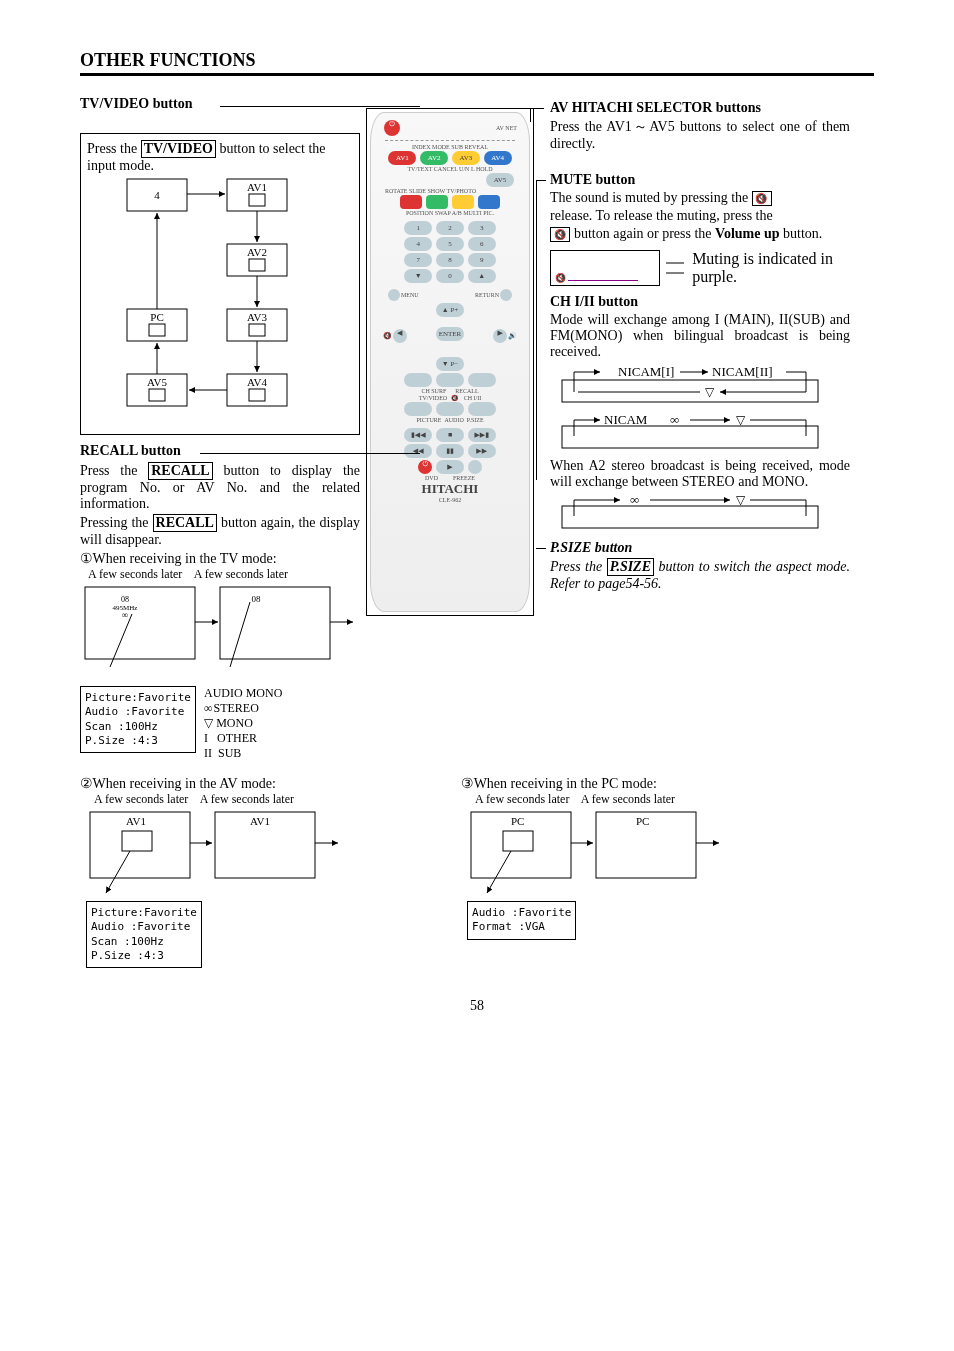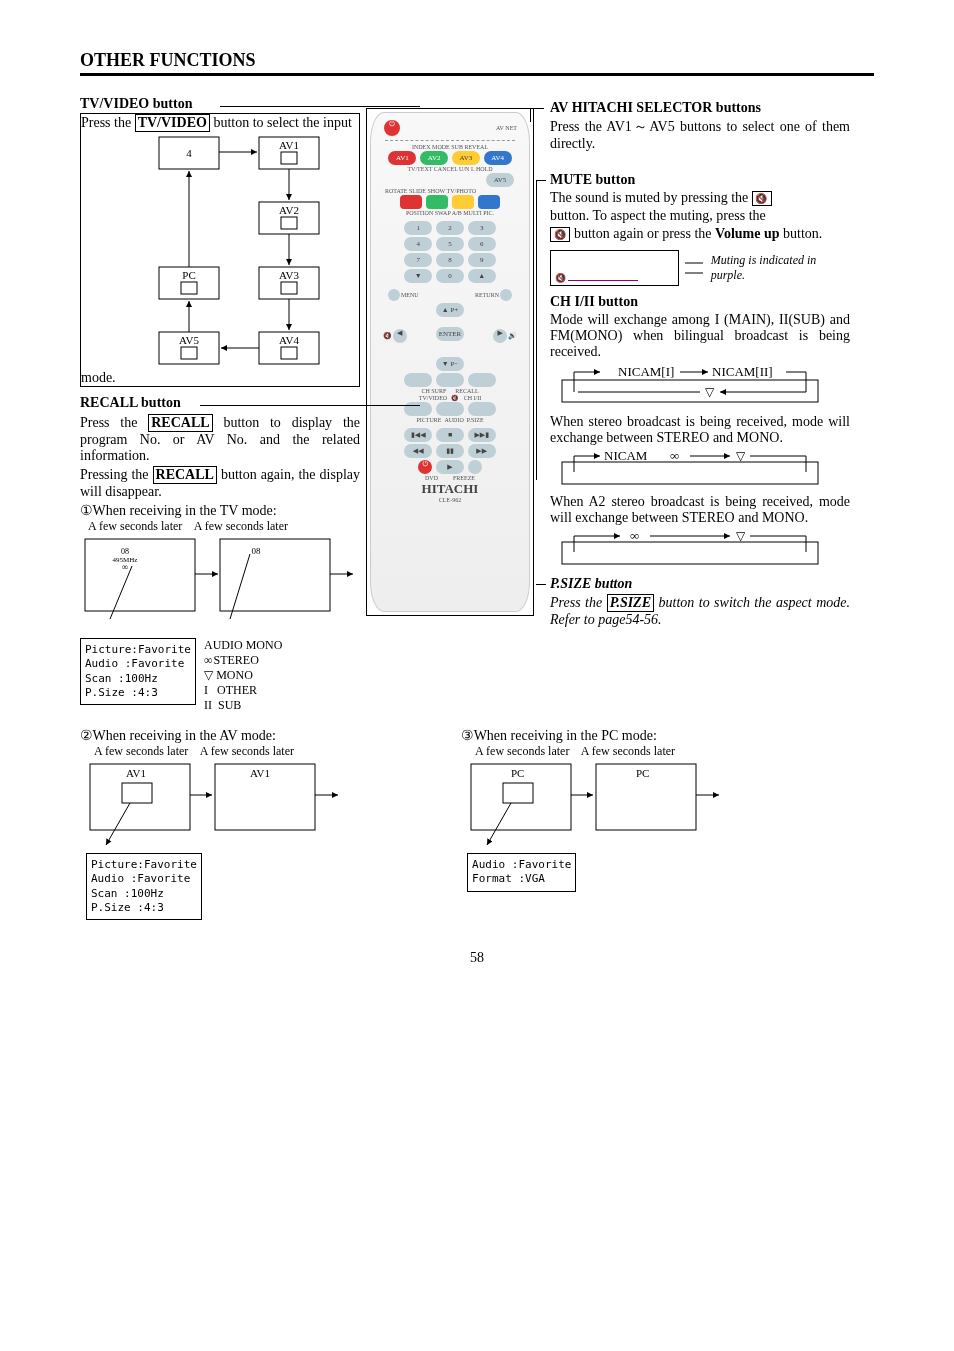--- a/index.html
+++ b/index.html
@@ -114,21 +114,21 @@
 
 <div class="clearfix">
 
 <div class="col-left">
 
   <div>
     <span class="section-head">TV/VIDEO button</span>
     <div style="position:relative; height:1px;">
       <div class="rule" style="top:-6px; left:140px; width:200px; height:1px;"></div>
     </div>
-    <div style="border:1px solid black; margin-top:0;">
+    <div style="border:1px solid black; padding:6px; margin-top:20px;">
       <span>Press the </span>
       <span class="boxed">TV/VIDEO</span>
       <span> button to select the input mode.</span>
 
       
       <svg width="220" height="250">
         <defs>
           <marker id="ah" markerWidth="8" markerHeight="8" refX="6" refY="3" orient="auto">
             <path d="M0,0 L6,3 L0,6 Z" fill="black"></path>
           </marker>
@@ -334,36 +334,36 @@
   <div style="margin-top:20px;">
     <div style="position:relative;">
       <div class="rule" style="top:8px; left:-14px; width:10px; height:1px;"></div>
       <div class="rule" style="top:8px; left:-14px; width:1px; height:300px;"></div>
     </div>
     <span class="section-head">MUTE button</span>
     <p class="body-p">
       <span>The sound is muted by pressing the </span>
       <span class="muteicon">🔇</span>
     </p>
-    <p class="body-p">button. To aspect the muting, press the</p>
+    <p class="body-p">release. To release the muting, press the</p>
     <p class="body-p">
       <span class="muteicon">🔇</span>
       <span> button again or press the </span>
       <span class="bold">Volume up</span>
       <span> button.</span>
     </p>
     <div style="display:flex; align-items:center; gap:6px; margin:8px 0;">
       <div class="statebox">
         <div style="position:absolute; bottom:2px; left:4px; font-size:9px;">🔇 <span style="border-top:1px solid #808; display:inline-block; width:70px;"></span></div>
       </div>
       <svg width="20" height="30">
             <line x1="0" y1="10" x2="18" y2="10" stroke="black"></line>
             <line x1="0" y1="20" x2="18" y2="20" stroke="black"></line>
           </svg>
-      <div style="font-size:12px;font-style:italic;">Muting is indicated in purple.</div>
+      <div style="font-size:16px;">Muting is indicated in purple.</div>
     </div>
   </div>
 
   <div>
     <span class="section-head">CH I/II button</span>
     <p class="body-p">Mode will exchange among I (MAIN), II(SUB) and FM(MONO) when bilingual broadcast is being received.</p>
     <svg width="280" height="46">
       <defs>
             <marker id="ah3" markerWidth="8" markerHeight="8" refX="6" refY="3" orient="auto">
               <path d="M0,0 L6,3 L0,6 Z" fill="black"></path>
@@ -375,21 +375,20 @@
       <text x="162" y="14" font-size="13">NICAM[II]</text>
 
       <line x1="24" y1="10" x2="24" y2="30" stroke="black"></line>
       <line x1="24" y1="10" x2="50" y2="10" stroke="black" marker-end="url(#ah3)"></line>
       <line x1="256" y1="10" x2="256" y2="30" stroke="black"></line>
       <line x1="236" y1="10" x2="256" y2="10" stroke="black"></line>
       <line x1="256" y1="30" x2="170" y2="30" stroke="black" marker-end="url(#ah3)"></line>
       <text x="155" y="34" font-size="12">▽</text>
       <line x1="150" y1="30" x2="28" y2="30" stroke="black"></line>
     </svg>
-    <p class="body-p">When stereo broadcast is being received, mode will exchange between STEREO and MONO.</p>
     <svg width="280" height="40">
       <rect x="12" y="14" width="256" height="22" fill="white" stroke="black"></rect>
       <line x1="24" y1="8" x2="24" y2="24" stroke="black"></line>
       <line x1="24" y1="8" x2="50" y2="8" stroke="black" marker-end="url(#ah3)"></line>
       <text x="54" y="12" font-size="13">NICAM</text>
       <text x="120" y="12" font-size="13">∞</text>
       <line x1="140" y1="8" x2="180" y2="8" stroke="black" marker-end="url(#ah3)"></line>
       <text x="186" y="12" font-size="12">▽</text>
       <line x1="200" y1="8" x2="256" y2="8" stroke="black"></line>
       <line x1="256" y1="8" x2="256" y2="24" stroke="black"></line>

